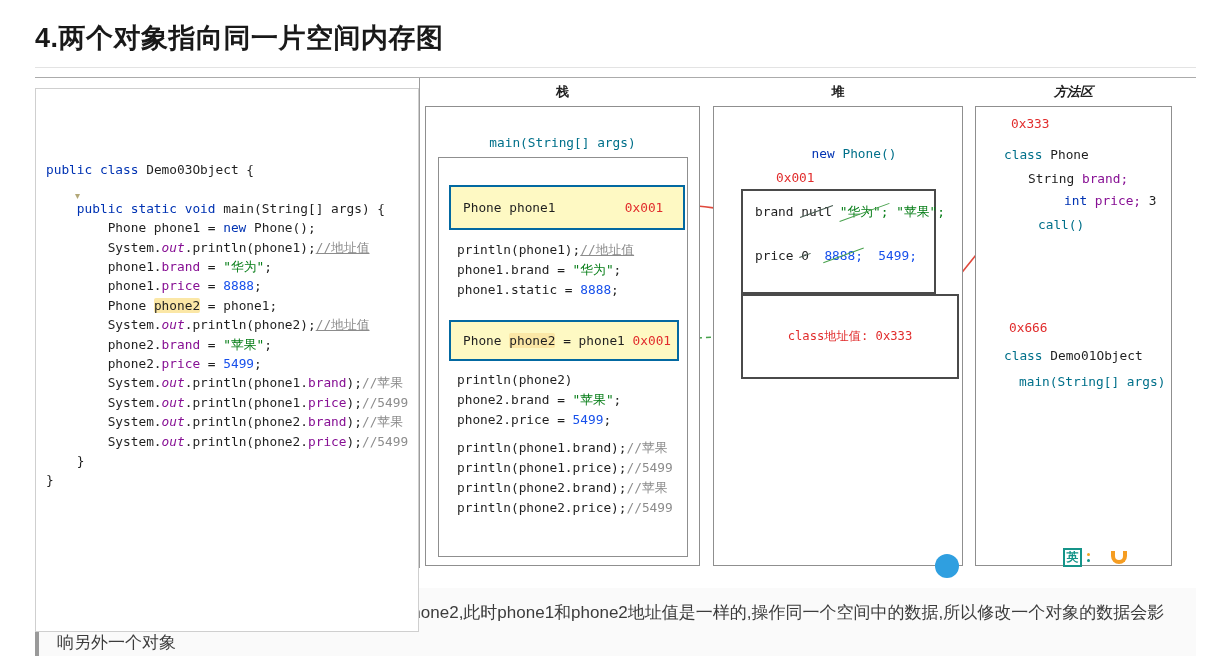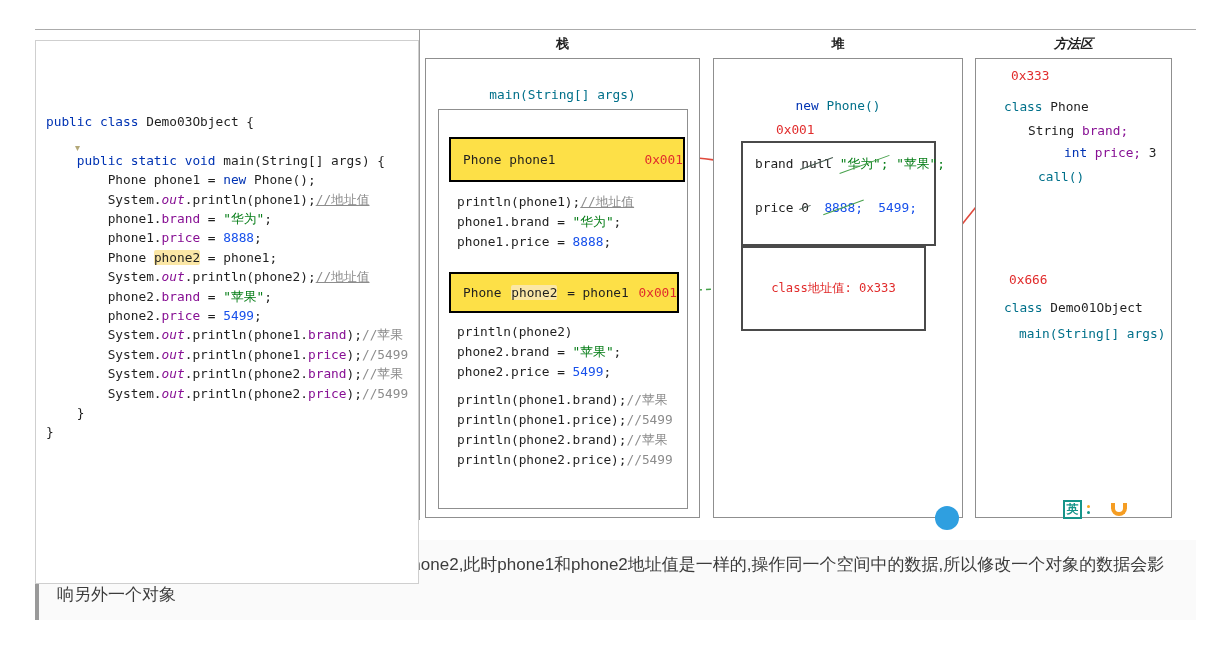--- a/index.html
+++ b/index.html
@@ -43,33 +43,33 @@
   
   .panel-label { top:5px; text-align:center; font-family:"Liberation Sans",sans-serif;
                  font-size:13px; font-weight:700; color:#222; }
   .pbox { border:1px solid #8f8f8f; background:#fff; }
   .stack-box  { left:390px; top:28px; width:275px; height:460px; }
   .heap-box   { left:678px; top:28px; width:250px; height:460px; }
   .method-box { left:940px; top:28px; width:197px; height:460px; }
 
   .frame-title { top:28px; left:0; width:100%; text-align:center; }
   .stack-inner { left:12px; top:50px; width:250px; height:400px; border:1px solid #8f8f8f; }
-  .vbox { position:absolute; border:2px solid #000000; display:flex; align-items:center;
-          padding-left:12px; white-space:pre; background:#fde047;justify-content:space-between; }
+  .vbox { position:absolute; border:2px solid #0369a1; display:flex; align-items:center;
+          padding-left:12px; white-space:pre; background:#fef9c3; }
   .var1 { left:10px; top:27px;  width:236px; height:45px; }
   .var2 { left:10px; top:162px; width:230px; height:41px; }
   .sline { position:absolute; left:18px; white-space:pre; line-height:20px; }
 
-  .heap-new  { top:39px; left:0; width:100%; text-align:center; white-space:pre; }
+  .heap-new  { top:39px; left:16px; width:100%; text-align:center; white-space:pre; }
   .heap-addr { top:63px; left:62px; }
   .obj-box { position:absolute; left:27px; top:82px; width:195px; height:105px; border:2px solid #4a4a4a; }
   .obj-row { position:absolute; left:12px; white-space:pre; }
   .row-brand { top:13px; }
   .row-price { top:57px; }
-  .cls-box { position:absolute; left:27px; top:187px; width:185px; height:85px; border:2px solid #4a4a4a;
+  .cls-box { position:absolute; left:27px; top:187px; width:218px; height:85px; border:2px solid #4a4a4a;
              display:flex; align-items:center; justify-content:center; font-size:12.2px; }
 
   .mline { position:absolute; white-space:pre; }
 
   .arrows { position:absolute; left:0; top:0; pointer-events:none; }
 
   .blue-dot { left:900px; top:476px; width:24px; height:24px; border-radius:50%; background:#2f9fe0; }
   .watermark { left:1028px; top:470px; display:flex; align-items:center; gap:5px; }
   .wm-en { width:19px; height:19px; border:2px solid #159489; color:#159489; font-size:12px; font-weight:700;
            display:flex; align-items:center; justify-content:center; font-family:"Liberation Sans",sans-serif; }
@@ -80,20 +80,21 @@
                border-radius:0 0 10px 10px; margin-left:16px; }
 
   .note { margin-top:16px; background:#fafafa; border-left:4px solid #9a9a9a;
           padding:10px 18px; font-size:17px; line-height:30px; color:#3c3c3c; }
 </style>
 </head>
 <body>
 
 <div class="page">
 
+  <h1 class="title">4.两个对象指向同一片空间内存图</h1>
 
   <div class="diagram">
 
     <svg class="arrows" width="1161" height="495" viewBox="0 0 1161 495">
       <defs>
         <marker id="ar" viewBox="0 0 10 10" refX="8" refY="5" markerWidth="7.5" markerHeight="7.5" orient="auto-start-reverse">
           <path d="M0,0 L10,5 L0,10 z" fill="#e0493c"></path>
         </marker>
         <marker id="ag" viewBox="0 0 10 10" refX="8" refY="5" markerWidth="7.5" markerHeight="7.5" orient="auto-start-reverse">
           <path d="M0,0 L10,5 L0,10 z" fill="#46a14b"></path>
@@ -126,21 +127,21 @@
     </div>
     <div class="abs divider"></div>
 
     <div class="abs panel-label" style="left:390px;width:275px;">栈</div>
     <div class="abs pbox stack-box">
       <div class="abs frame-title"><span class="teal">main(String[] args)</span></div>
       <div class="abs stack-inner">
         <div class="vbox var1"><span>Phone phone1</span><span>         </span><span class="red">0x001</span></div>
         <div class="sline" style="top:82px;"><span>println(phone1);</span><span class="cmt u">//地址值</span></div>
         <div class="sline" style="top:102px;"><span>phone1.brand = </span><span class="str">"华为"</span><span>;</span></div>
-        <div class="sline" style="top:122px;"><span>phone1.price = </span><span class="num">8888</span><span>;</span></div>
+        <div class="sline" style="top:122px;"><span>phone1.static = </span><span class="num">8888</span><span>;</span></div>
         <div class="vbox var2"><span>Phone </span><span class="hl">phone2</span><span> = phone1 </span><span class="red">0x001</span></div>
         <div class="sline" style="top:212px;"><span>println(phone2)</span></div>
         <div class="sline" style="top:232px;"><span>phone2.brand = </span><span class="str">"苹果"</span><span>;</span></div>
         <div class="sline" style="top:252px;"><span>phone2.price = </span><span class="num">5499</span><span>;</span></div>
         <div class="sline" style="top:280px;"><span>println(phone1.brand);</span><span class="cmt">//苹果</span></div>
         <div class="sline" style="top:300px;"><span>println(phone1.price);</span><span class="cmt">//5499</span></div>
         <div class="sline" style="top:320px;"><span>println(phone2.brand);</span><span class="cmt">//苹果</span></div>
         <div class="sline" style="top:340px;"><span>println(phone2.price);</span><span class="cmt">//5499</span></div>
       </div>
     </div>

